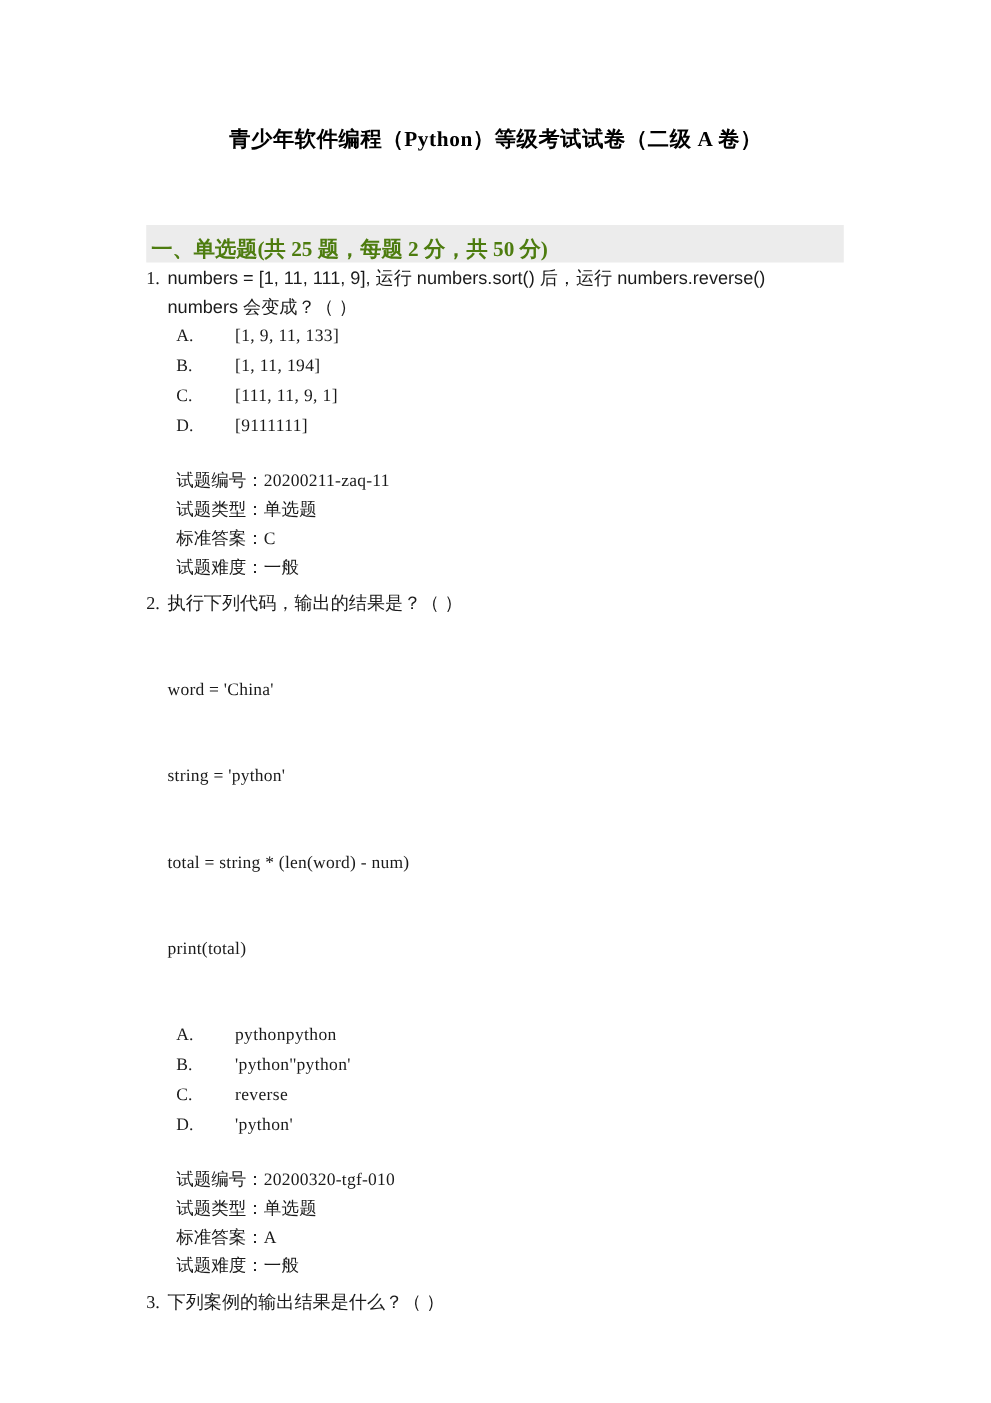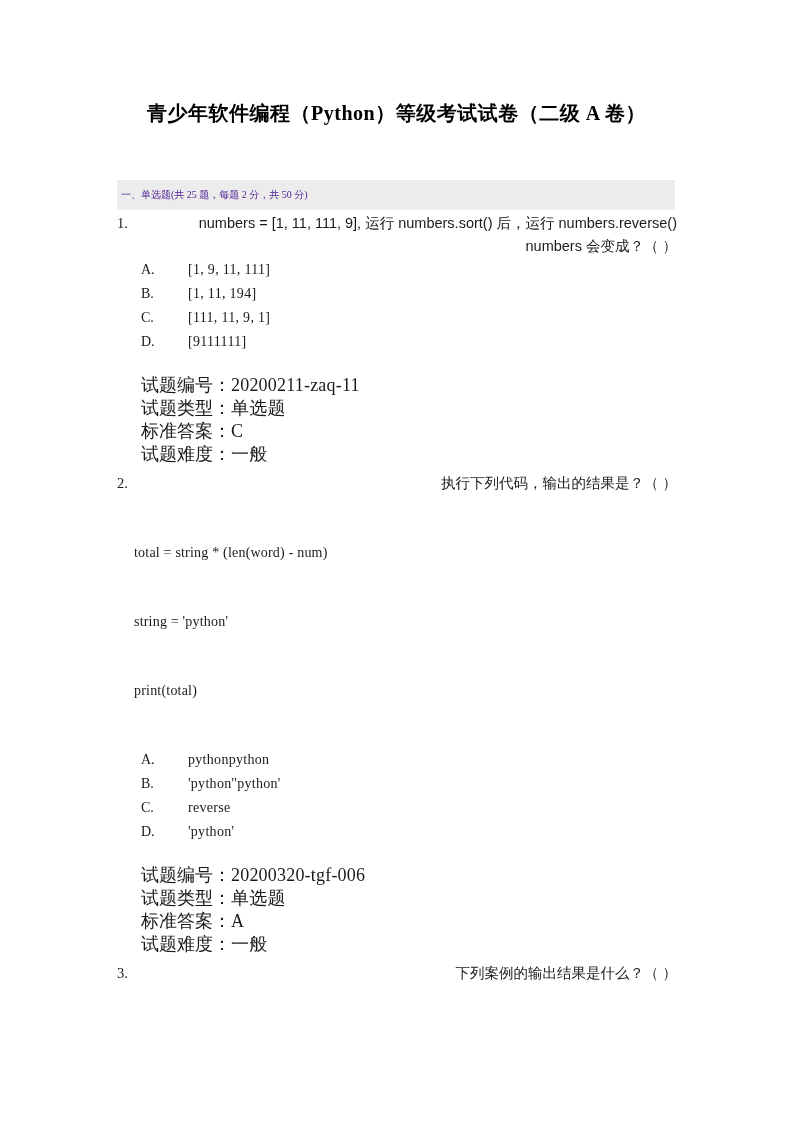--- a/index.html
+++ b/index.html
@@ -24,43 +24,44 @@
   }
 
   
   .doc-title {
     position: absolute;
     left: 0;
     top: 100px;
     width: 793px;
     text-align: center;
     font-family: "Liberation Serif", "DejaVu Serif", serif;
-    font-size: 20px;
+    font-size: 17px;
     font-weight: bold;
     letter-spacing: 0.5px;
     white-space: nowrap;
   }
 
   
   .section-bar {
     position: absolute;
     left: 117px;
     top: 180px;
     width: 558px;
     height: 30px;
     background: #ececec;
   }
   .section-bar-label {
     position: absolute;
     left: 4px;
     top: 8px;
     font-family: "Liberation Serif", "DejaVu Serif", serif;
-    font-size: 10px;
-    color: #4c1d95;
-    white-space: nowrap;
+    font-size: 17px;
+    color: #4d7c0f;
+    white-space: nowrap;
+    font-weight: bold;
   }
 
   
   .content {
     position: absolute;
     left: 117px;
     top: 212px;
     width: 560px;
   }
 
@@ -83,21 +84,20 @@
     left: 0;
     top: 0;
     font-family: "Liberation Serif", "DejaVu Serif", serif;
     font-size: 14.5px;
     line-height: 23px;
     color: #1a1a1a;
   }
   .q-stem-line {
     display: block;
     white-space: nowrap;
-    text-align: right;
   }
 
   
   .code-block {
     padding-left: 17px;
     font-family: "Liberation Serif", "DejaVu Serif", serif;
     font-size: 14px;
     line-height: 23px;
     color: #1a1a1a;
     white-space: pre;
@@ -137,21 +137,21 @@
 
   
   .meta {
     padding-left: 24px;
     margin-top: 20px;
   }
   .meta-row {
     height: 23px;
     line-height: 23px;
     font-family: "Liberation Serif", "DejaVu Serif", serif;
-    font-size: 18px;
+    font-size: 14px;
     color: #1a1a1a;
     white-space: nowrap;
   }
   .meta-label { }
   .meta-value { letter-spacing: 0.2px; }
   .gap-after-meta { height: 6px; }
 </style>
 </head>
 <body>
 
@@ -167,21 +167,21 @@
 
     <div class="question">
       <div class="q-stem">
         <span class="q-num">1.</span>
         <span class="q-stem-line">numbers = [1, 11, 111, 9], 运行 numbers.sort()  后，运行 numbers.reverse()</span>
         <span class="q-stem-line">numbers 会变成？（ ）</span>
       </div>
       <div class="options">
         <div class="option">
           <span class="opt-letter">A.</span>
-          <span class="opt-text">[1, 9, 11, 111]</span>
+          <span class="opt-text">[1, 9, 11, 133]</span>
         </div>
         <div class="option">
           <span class="opt-letter">B.</span>
           <span class="opt-text">[1, 11, 194]</span>
         </div>
         <div class="option">
           <span class="opt-letter">C.</span>
           <span class="opt-text">[111, 11, 9, 1]</span>
         </div>
         <div class="option">
@@ -205,22 +205,23 @@
       </div>
       <div class="gap-after-meta"></div>
     </div>
 
     <div class="question">
       <div class="q-stem">
         <span class="q-num">2.</span>
         <span class="q-stem-line">执行下列代码，输出的结果是？（ ）</span>
       </div>
       <div class="code-block">
+        <span class="code-line">word = 'China'</span>
+        <span class="code-line">string = 'python'</span>
         <span class="code-line">total = string * (len(word) - num)</span>
-        <span class="code-line">string = 'python'</span>
         <span class="code-line">print(total)</span>
       </div>
       <div class="options">
         <div class="option">
           <span class="opt-letter">A.</span>
           <span class="opt-text">pythonpython</span>
         </div>
         <div class="option">
           <span class="opt-letter">B.</span>
           <span class="opt-text">'python''python'</span>
@@ -229,21 +230,21 @@
           <span class="opt-letter">C.</span>
           <span class="opt-text">reverse</span>
         </div>
         <div class="option">
           <span class="opt-letter">D.</span>
           <span class="opt-text">'python'</span>
         </div>
       </div>
       <div class="meta">
         <div class="meta-row">
-          <span class="meta-label">试题编号：</span><span class="meta-value">20200320-tgf-006</span>
+          <span class="meta-label">试题编号：</span><span class="meta-value">20200320-tgf-010</span>
         </div>
         <div class="meta-row">
           <span class="meta-label">试题类型：</span><span class="meta-value">单选题</span>
         </div>
         <div class="meta-row">
           <span class="meta-label">标准答案：</span><span class="meta-value">A</span>
         </div>
         <div class="meta-row">
           <span class="meta-label">试题难度：</span><span class="meta-value">一般</span>
         </div>

